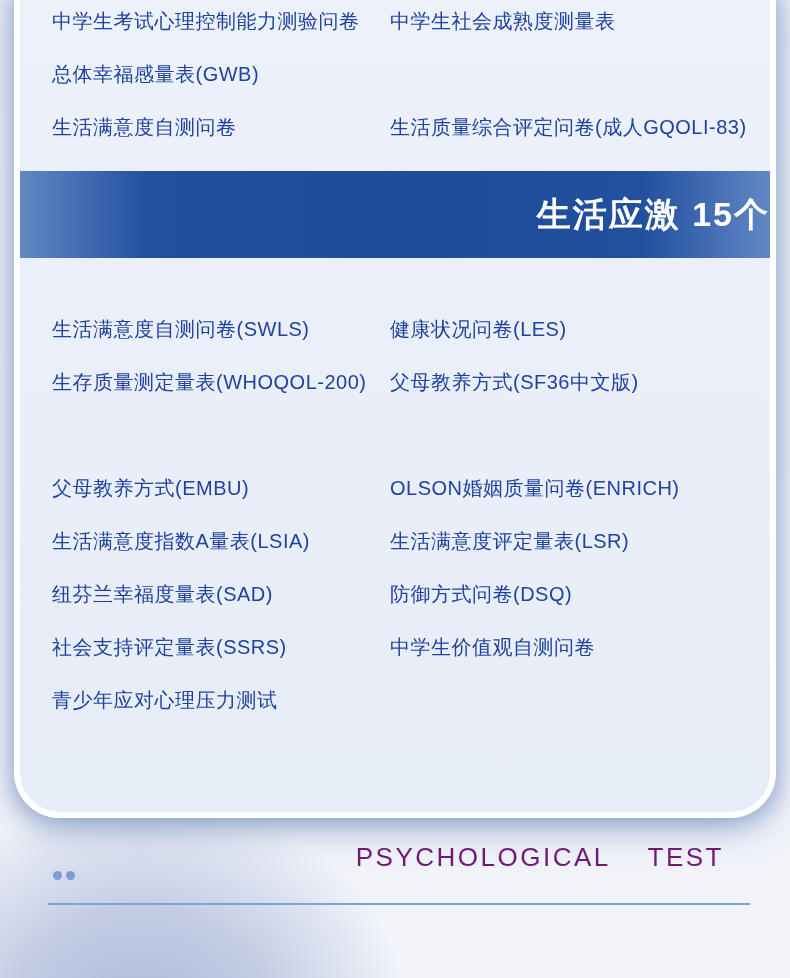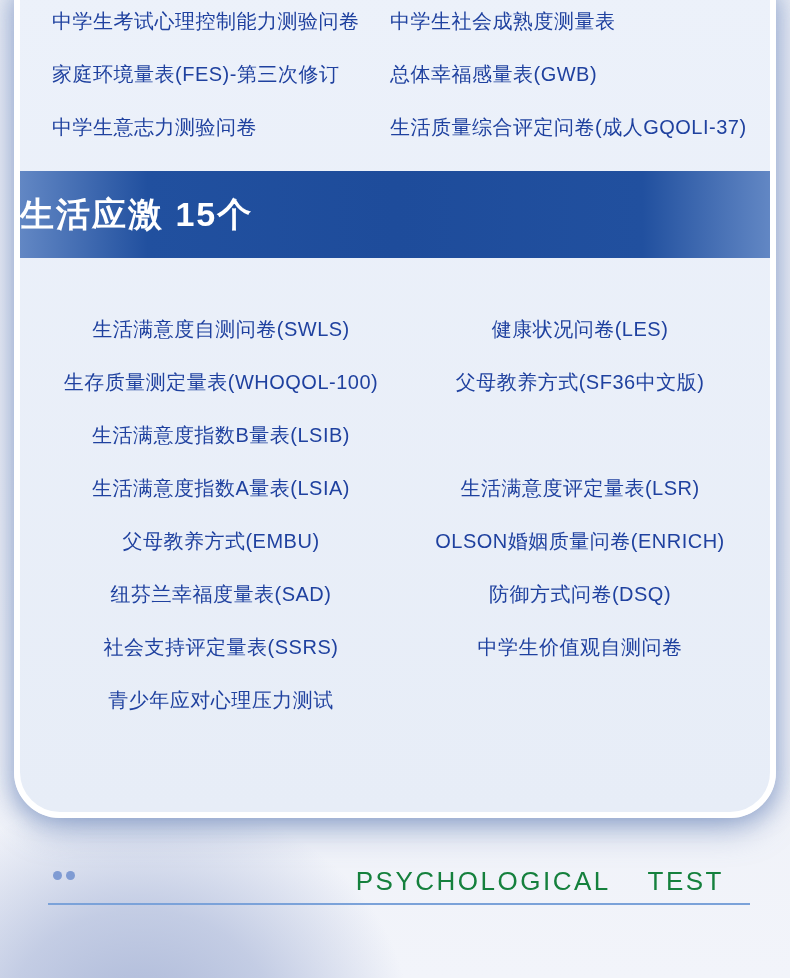--- a/index.html
+++ b/index.html
@@ -34,101 +34,99 @@
     overflow:hidden; border-radius:0 0 40px 40px;
   }
   .test-list { padding-left:32px; }
   .top-list { padding-top:7px; }
   .row {
     display:grid;
     grid-template-columns:338px 1fr;
     align-items:center;
   }
   .top-list .row { height:52.7px; }
-  .stress-list .row { height:53px;text-align:center; }
+  .stress-list .row { height:53px; }
   .cell {
     font-size:20px;
     color:#1f419f;
     letter-spacing:0.5px;
     white-space:nowrap;
     margin-top:13px;
   }
   .banner {
     margin-top:24px;
     width:100%; height:87px;
     background:linear-gradient(90deg,#6287c4 0%, #21509f 17%, #1e4c9b 50%, #21509f 83%, #6287c4 100%);
-    display:flex; align-items:center; justify-content:flex-start;
+    display:flex; align-items:center; justify-content:flex-end;
   }
   .banner-title {
     color:#ffffff;
     font-size:34px;
     font-weight:bold;
     letter-spacing:2px;
   }
   .stress-list { padding-top:38px; }
   
   .dots { position:absolute; left:53px; top:871px; display:flex; gap:4px; }
   .dot { width:9px; height:9px; border-radius:50%; background:#7f9bd3; }
   .footer-rule {
     position:absolute; left:48px; top:903px;
     width:702px; height:2px; background:#7ba2d9;
   }
   .wordmark {
-    position:absolute; right:66px; top:866px;
+    position:absolute; right:66px; top:842px;
     font-size:26px; letter-spacing:2.5px;
-    color:#15803d;
+    color:#701a75;
   }
   .wordmark .w2 { margin-left:28px; }
 </style>
 </head>
 <body>
 
 <div class="blob"></div>
 
 <div class="card">
   <div class="card-inner">
 
     <div class="test-list top-list">
       <div class="row">
         <div class="cell">中学生考试心理控制能力测验问卷</div>
         <div class="cell">中学生社会成熟度测量表</div>
       </div>
       <div class="row">
-        <div class="cell">家庭环境量表(FES)-第三次修订</div>
         <div class="cell">总体幸福感量表(GWB)</div>
       </div>
       <div class="row">
-        <div class="cell">中学生意志力测验问卷</div>
-        <div class="cell">生活质量综合评定问卷(成人GQOLI-37)</div>
+        <div class="cell">生活满意度自测问卷</div>
+        <div class="cell">生活质量综合评定问卷(成人GQOLI-83)</div>
       </div>
     </div>
 
     <div class="banner">
       <div class="banner-title">生活应激 15个</div>
     </div>
 
     <div class="test-list stress-list">
       <div class="row">
         <div class="cell">生活满意度自测问卷(SWLS)</div>
         <div class="cell">健康状况问卷(LES)</div>
       </div>
       <div class="row">
-        <div class="cell">生存质量测定量表(WHOQOL-100)</div>
+        <div class="cell">生存质量测定量表(WHOQOL-200)</div>
         <div class="cell">父母教养方式(SF36中文版)</div>
       </div>
       <div class="row">
-        <div class="cell">生活满意度指数B量表(LSIB)</div>
+      </div>
+      <div class="row">
+        <div class="cell">父母教养方式(EMBU)</div>
+        <div class="cell">OLSON婚姻质量问卷(ENRICH)</div>
       </div>
       <div class="row">
         <div class="cell">生活满意度指数A量表(LSIA)</div>
         <div class="cell">生活满意度评定量表(LSR)</div>
-      </div>
-      <div class="row">
-        <div class="cell">父母教养方式(EMBU)</div>
-        <div class="cell">OLSON婚姻质量问卷(ENRICH)</div>
       </div>
       <div class="row">
         <div class="cell">纽芬兰幸福度量表(SAD)</div>
         <div class="cell">防御方式问卷(DSQ)</div>
       </div>
       <div class="row">
         <div class="cell">社会支持评定量表(SSRS)</div>
         <div class="cell">中学生价值观自测问卷</div>
       </div>
       <div class="row">

